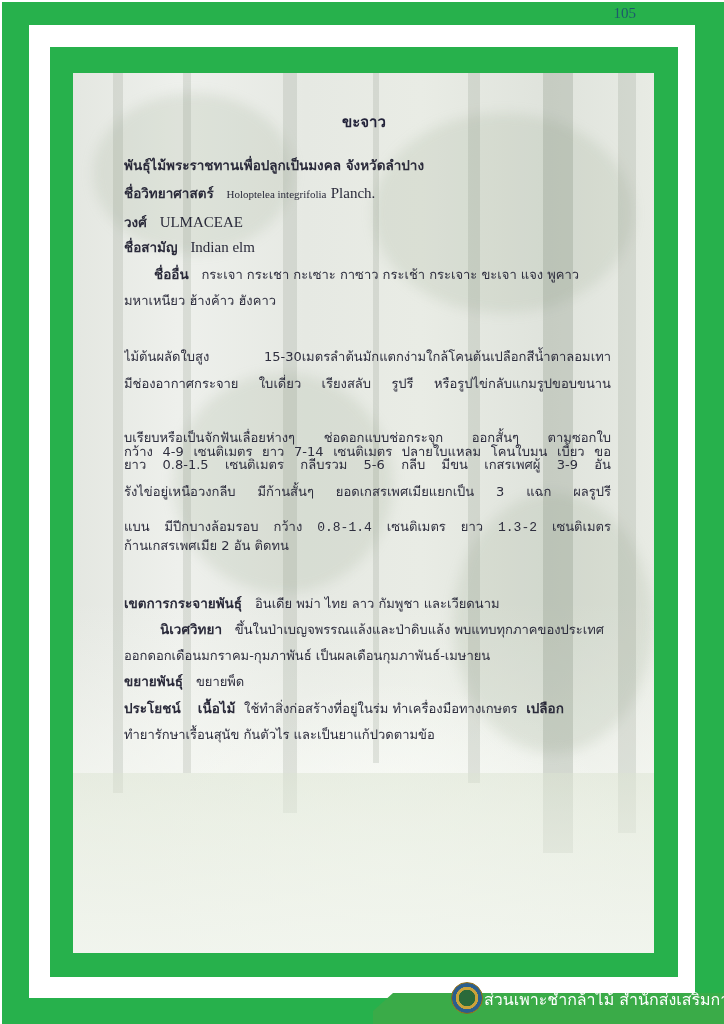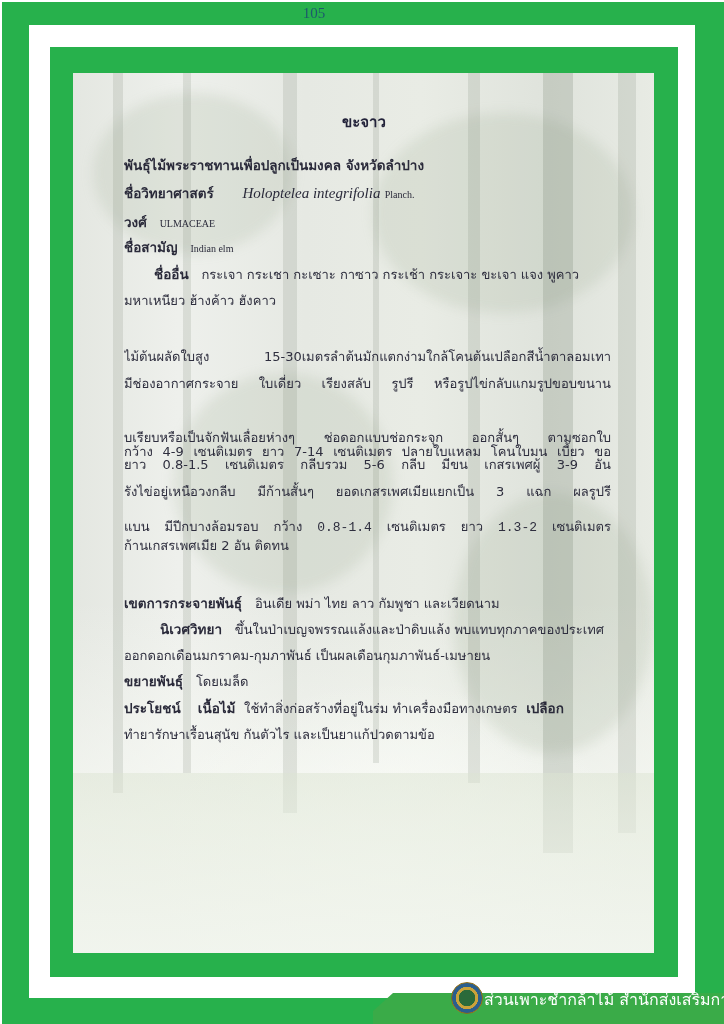--- a/index.html
+++ b/index.html
@@ -38,40 +38,40 @@
     position: absolute; border-radius: 50%;
     background: rgba(150,165,140,0.18);
     filter: blur(6px);
   }
   .ground {
     position: absolute; left: 0; right: 0; top: 700px; height: 180px;
     background: linear-gradient(180deg, rgba(220,228,210,0.5), rgba(240,244,236,0.8));
   }
 
   .page-number {
-    position: absolute; left: 0; width: 628px; top: 5px; text-align: center;
+    position: absolute; left: 8px; width: 628px; top: 5px; text-align: right;
     font-family: "Liberation Serif", serif; font-size: 15px; color: #1d5a6c;
   }
 
   .content {
     position: absolute; left: 124px; top: 110px; width: 500px;
     color: #2a2a3a;
     font-family: "DejaVu Serif", serif;
     font-size: 13.5px;
   }
   .title {
     position: absolute; left: 0; width: 480px; top: 0; text-align: center;
     font-weight: bold; font-size: 15px; color: #23233a;
   }
   .line {
     position: absolute; left: 0; white-space: nowrap;
   }
   .bold { font-weight: bold; }
-  .sci { font-family: "Liberation Serif", serif; font-style: italic; font-size: 15px; margin-left: 16px; }
-  .latin { font-family: "Liberation Serif", serif; font-size: 10px; }
+  .sci { font-family: "Liberation Serif", serif; font-size: 11px; }
+  .latin { font-family: "Liberation Serif", serif; font-size: 15px; }
   .body-text {
     font-family: "DejaVu Sans", sans-serif; font-size: 13px; color: #2e2e3e;
   }
   .justify {
     position: absolute; left: 0; width: 487px; text-align: justify; text-align-last: justify;
     white-space: nowrap; overflow: hidden;
   }
 
   .footer-tab {
     position: absolute; left: 373px; top: 993px; width: 351px; height: 31px;
@@ -154,21 +154,21 @@
   </div>
 
   <div class="line" style="top:508px;margin-left:36px;">
     <span class="bold">นิเวศวิทยา</span>&nbsp;&nbsp;
     <span class="body-text">ขึ้นในป่าเบญจพรรณแล้งและป่าดิบแล้ง พบแทบทุกภาคของประเทศ</span>
   </div>
   <div class="line body-text" style="top:535px;">ออกดอกเดือนมกราคม-กุมภาพันธ์ เป็นผลเดือนกุมภาพันธ์-เมษายน</div>
 
   <div class="line" style="top:560px;">
     <span class="bold">ขยายพันธุ์</span>&nbsp;&nbsp;
-    <span class="body-text">โดยเมล็ด</span>
+    <span class="body-text">ขยายพ็ด</span>
   </div>
 
   <div class="line" style="top:587px;">
     <span class="bold">ประโยชน์</span>&nbsp;&nbsp;&nbsp;
     <span class="bold">เนื้อไม้</span>&nbsp;
     <span class="body-text">ใช้ทำสิ่งก่อสร้างที่อยู่ในร่ม ทำเครื่องมือทางเกษตร</span>&nbsp;
     <span class="bold">เปลือก</span>
   </div>
   <div class="line body-text" style="top:614px;">ทำยารักษาเรื้อนสุนัข กันตัวไร และเป็นยาแก้ปวดตามข้อ</div>
 </div>

